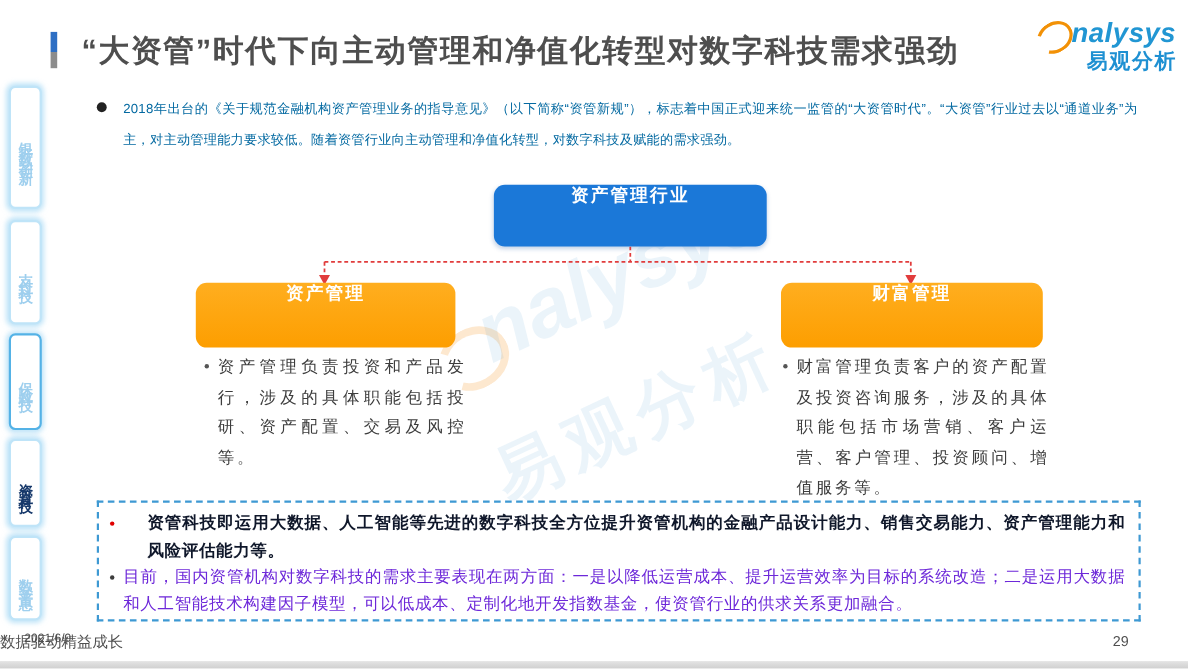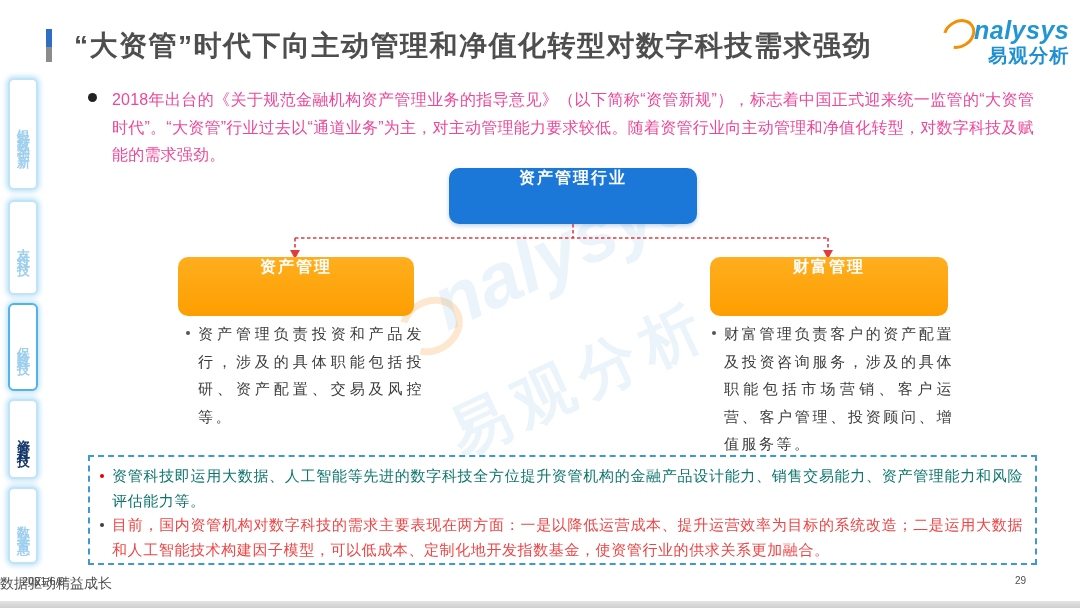--- a/index.html
+++ b/index.html
@@ -42,22 +42,22 @@
   .logo-swirl { position:absolute; left:12px; top:8px; width:34px; height:28px;
                 border:3px solid #f29106; border-left-color:transparent; border-radius:50%;
                 transform:rotate(-32deg); }
   .logo-en { position:absolute; left:44px; top:4px; font-size:25px; font-weight:bold; font-style:italic;
              color:#2196d3; letter-spacing:.5px; }
   .logo-cn { position:absolute; left:58px; top:31px; font-size:19px; font-weight:bold;
              color:#1e90d2; letter-spacing:1.5px; }
 
   
   .intro-dot { position:absolute; left:88px; top:93px; width:9px; height:9px; border-radius:50%; background:#222; }
-  .intro-text { position:absolute; left:112px; top:86px; width:922px; font-size:16px; line-height:27.5px;
-                color:#ec4899; text-align:justify; letter-spacing:.2px; }
+  .intro-text { position:absolute; left:112px; top:86px; width:922px; font-size:12px; line-height:27.5px;
+                color:#0369a1; text-align:justify; letter-spacing:.2px; }
 
   
   .node { position:absolute; display:flex; justify-content:center;
           border-radius:10px; color:#ffffff; font-weight:bold; font-size:16px; letter-spacing:2px; }
   .node-root  { left:449px; top:168px; width:248px; height:56px; background:#1b78d8;
                 box-shadow:0 2px 4px rgba(20,80,160,.25); }
   .node-left  { left:178px; top:257px; width:236px; height:59px;
                 background:linear-gradient(180deg,#ffae1f,#fd9e00); }
   .node-right { left:710px; top:257px; width:238px; height:59px;
                 background:linear-gradient(180deg,#ffae1f,#fd9e00); }
@@ -68,27 +68,27 @@
   .desc-left  { left:186px; top:320px; width:238px;justify-content:space-between; }
   .desc-right { left:712px; top:320px; width:242px;justify-content:space-between; }
   .desc .dot { flex:0 0 4px; width:4px; height:4px; border-radius:50%; background:#555; margin-top:11px; }
 
   
   .callout { position:absolute; left:88px; top:455px; width:949px; height:110px;
              border:2px dashed #3e99d3; background:#ffffff; padding:7px 12px 6px 10px; }
   .c-row { display:flex; gap:8px; }
   .c-row .dot { flex:0 0 4px; width:4px; height:4px; border-radius:50%; margin-top:10px; background:#3d3d3d; }
   .c-row.red .dot { background:#e00000; }
-  .c-text { font-size:15px; line-height:24.5px; color:#ef4444; text-align:justify; letter-spacing:.6px; }
-  .c-row.red .c-text { color:#0f766e; font-weight:normal; }
+  .c-text { font-size:15px; line-height:24.5px; color:#6d28d9; text-align:justify; letter-spacing:.6px; }
+  .c-row.red .c-text { color:#0f172a; font-weight:bold;margin-left:22px; }
 
   
   .f-date   { position:absolute; left:22px;  top:575px; font-size:11px; color:#4f4f4f; }
   .f-slogan { position:absolute; left:0; right:0; top:575px; font-size:14px; color:#4f4f4f; }
-  .f-page   { position:absolute; right:54px; top:575px; font-size:10px; color:#4f4f4f; }
+  .f-page   { position:absolute; right:54px; top:575px; font-size:13px; color:#4f4f4f; }
   .bottom-bar { position:absolute; left:0; right:0; bottom:0; height:7px;
                 background:linear-gradient(180deg,#e4e4e4,#cfcfcf); }
 </style>
 </head>
 <body>
 
 <div class="slide">
 
   <div class="wm wm-swirl"></div>
   <div class="wm wm-en">nalysys</div>

